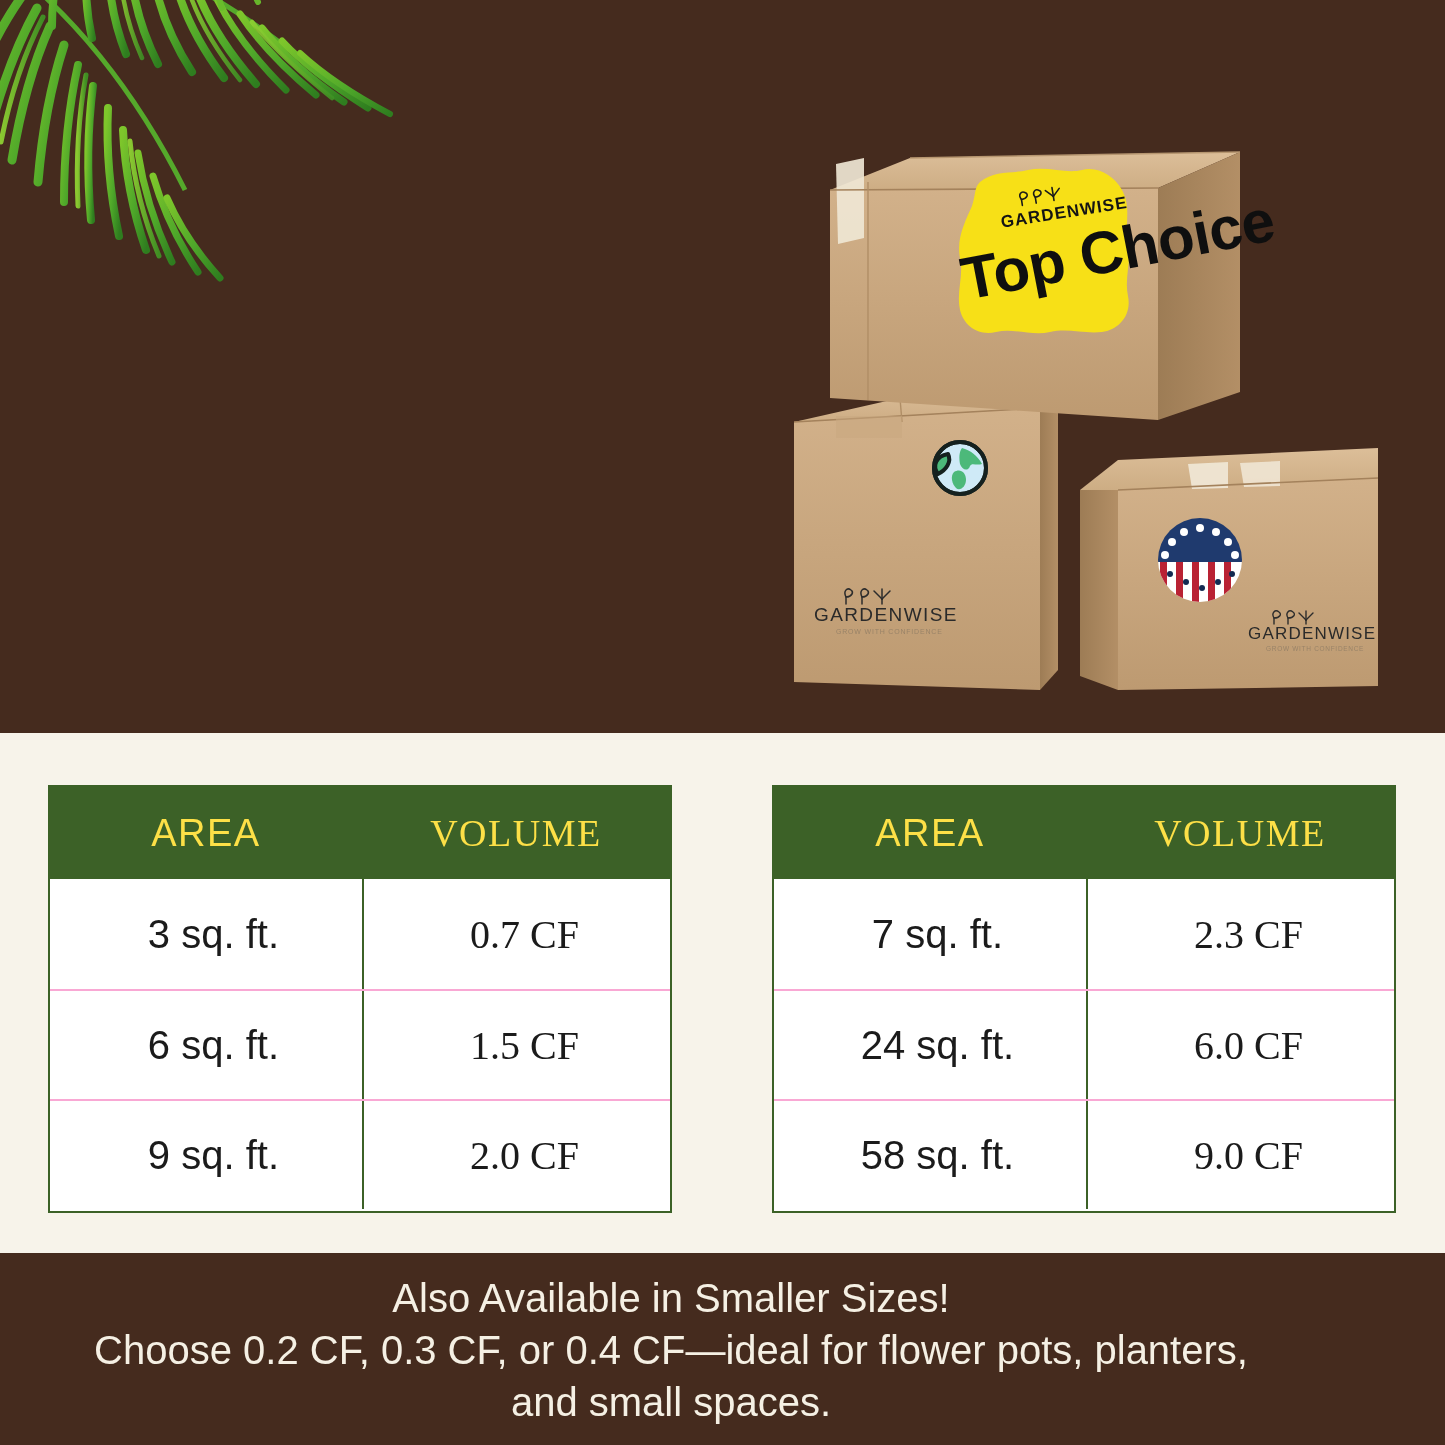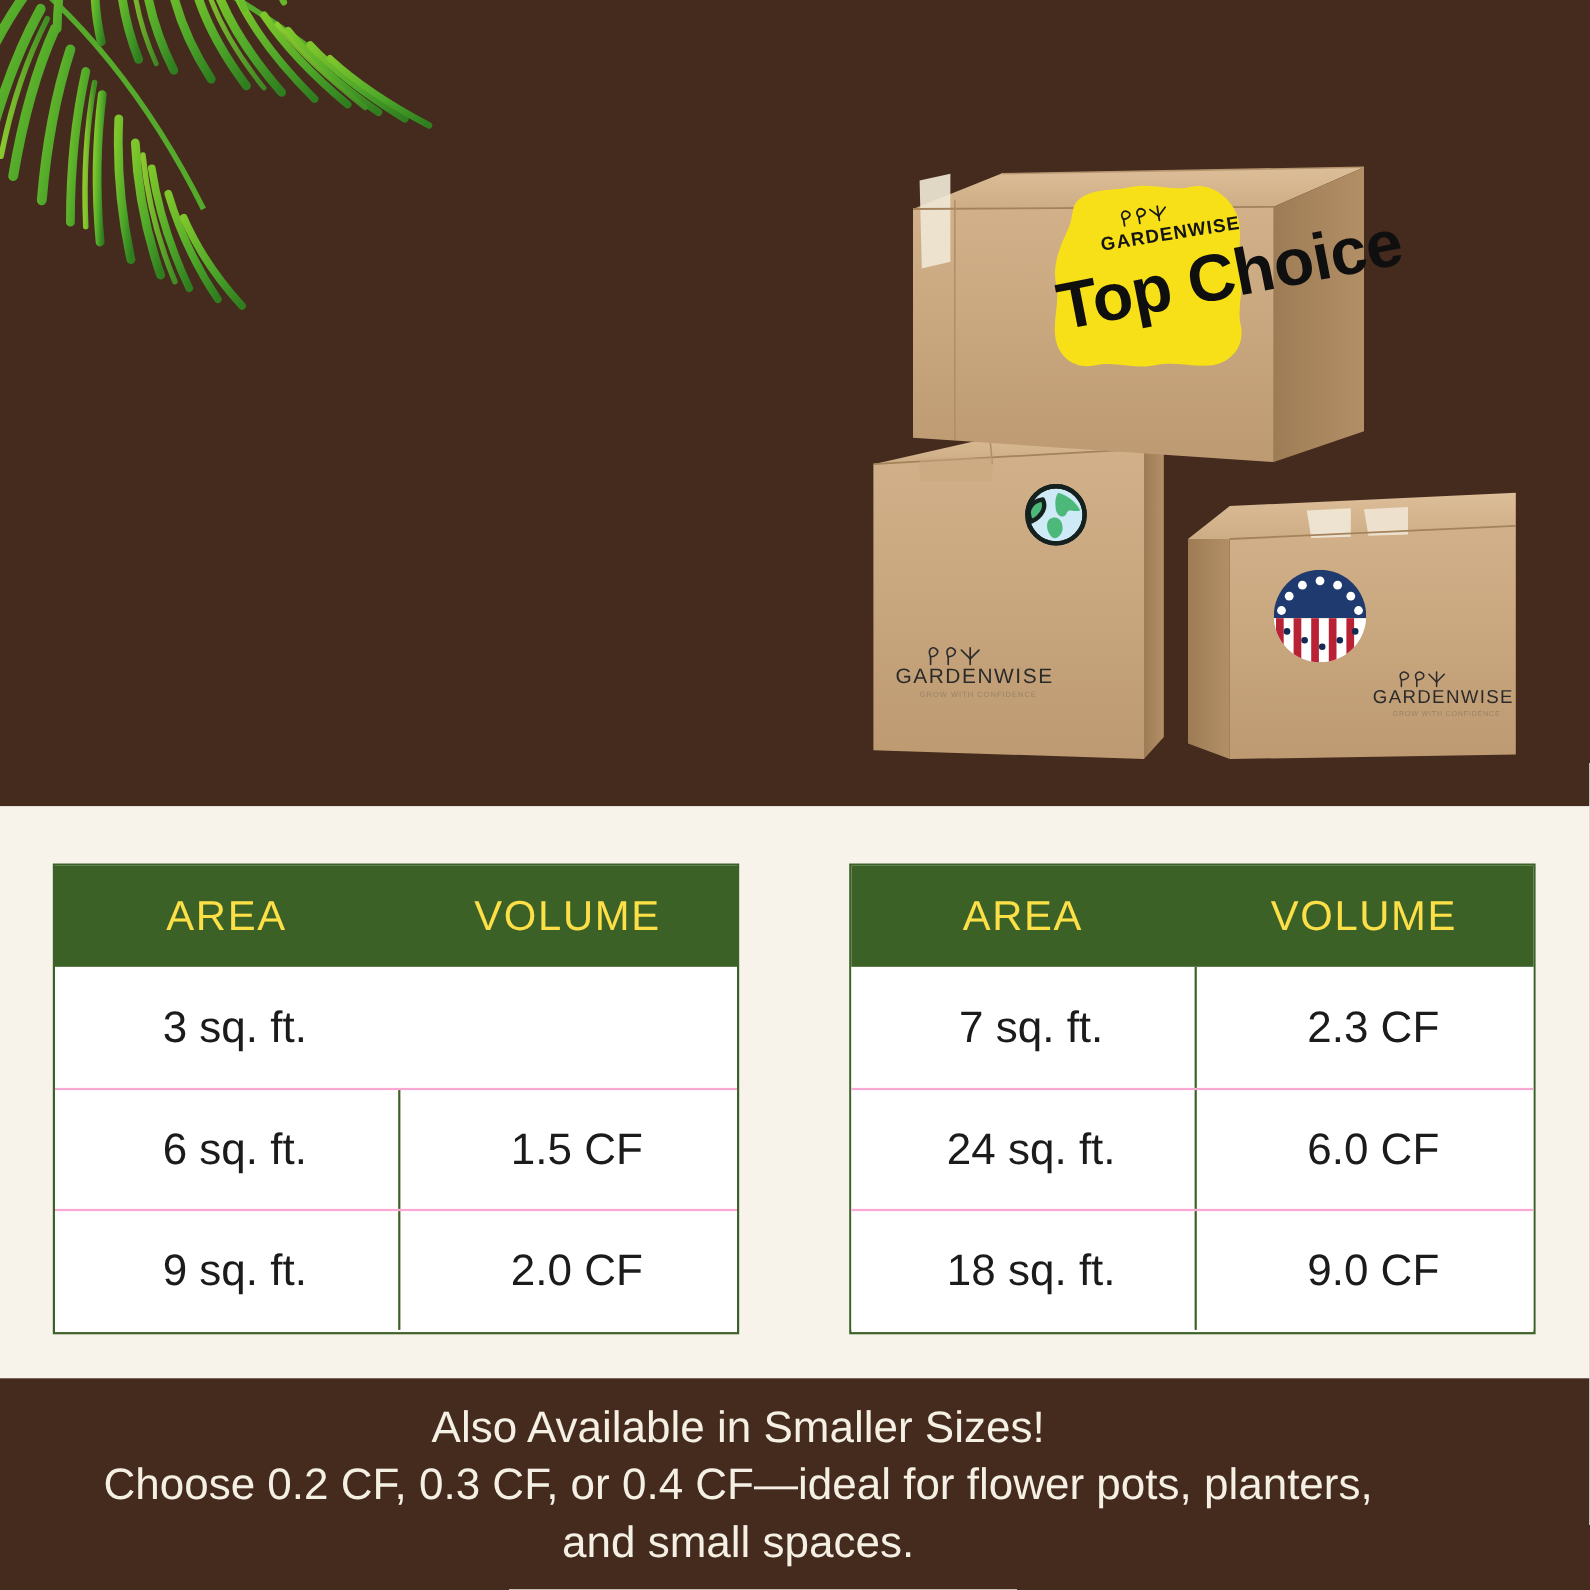--- a/index.html
+++ b/index.html
@@ -82,21 +82,21 @@
   .th {
     display: flex;
     align-items: center;
     justify-content: center;
     color: #fde047;
     font-size: 38px;
     font-weight: 300;
     letter-spacing: 1.5px;
   }
   .col-a { width: 50.3%; box-sizing: border-box; }
-  .col-b { width: 49.7%; box-sizing: border-box; }
+  .col-b { width: 49.7%; box-sizing: border-box; font-family: Liberation Serif, serif; }
 
   .trow {
     display: flex;
     height: 110px;
     border-top: 2px solid #f9a8d4;
     box-sizing: border-box;
   }
   .trow:first-of-type { border-top: none; }
   .td {
     display: flex;
@@ -350,20 +350,21 @@
   </div>
 
   <div class="table table-left">
     <div class="thead">
       <div class="th col-a">AREA</div>
       <div class="th col-b">VOLUME</div>
     </div>
     <div class="tbody">
       <div class="trow">
         <div class="td col-a">3 sq. ft.</div>
+        <div class="td col-b">0.7 CF</div>
       </div>
       <div class="trow">
         <div class="td col-a">6 sq. ft.</div>
         <div class="td col-b">1.5 CF</div>
       </div>
       <div class="trow">
         <div class="td col-a">9 sq. ft.</div>
         <div class="td col-b">2.0 CF</div>
       </div>
     </div>
@@ -377,21 +378,21 @@
     <div class="tbody">
       <div class="trow">
         <div class="td col-a">7 sq. ft.</div>
         <div class="td col-b">2.3 CF</div>
       </div>
       <div class="trow">
         <div class="td col-a">24 sq. ft.</div>
         <div class="td col-b">6.0 CF</div>
       </div>
       <div class="trow">
-        <div class="td col-a">18 sq. ft.</div>
+        <div class="td col-a">58 sq. ft.</div>
         <div class="td col-b">9.0 CF</div>
       </div>
     </div>
   </div>
 
   <div class="footer">
     <span class="line">Also Available in Smaller Sizes!</span>
     <span class="line">Choose 0.2 CF, 0.3 CF, or 0.4 CF—ideal for flower pots, planters,</span>
     <span class="line">and small spaces.</span>
   </div>

